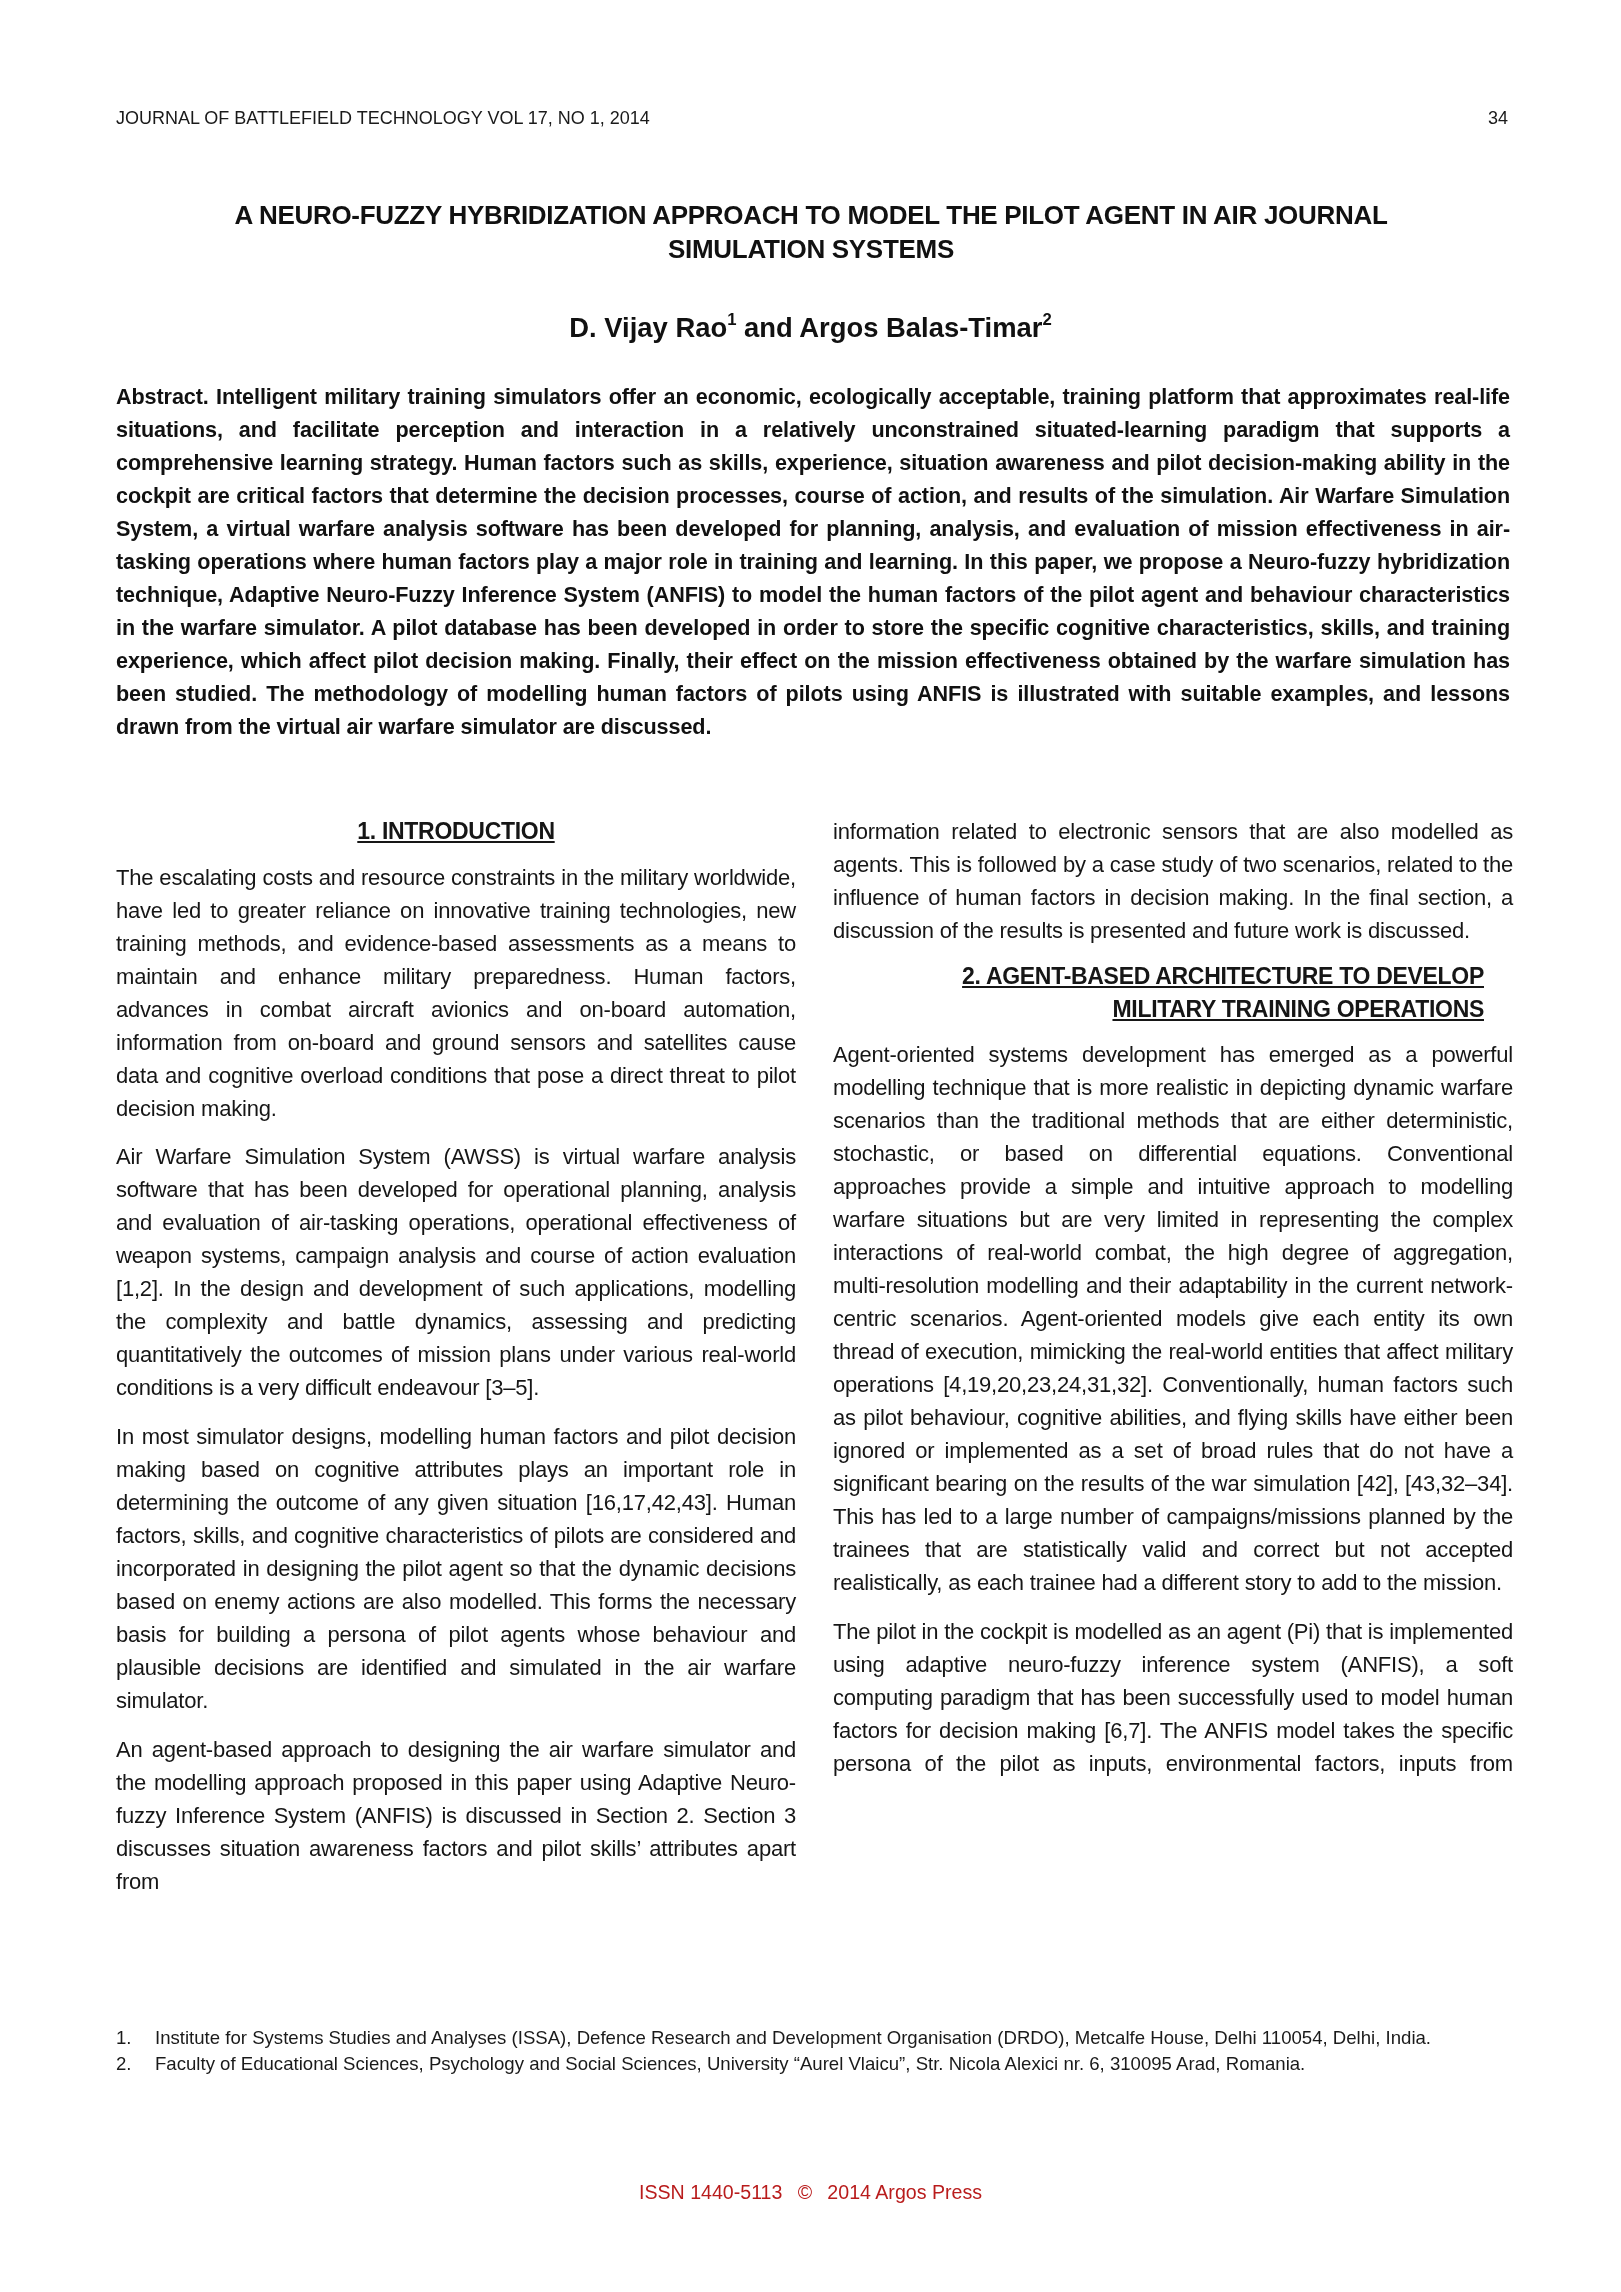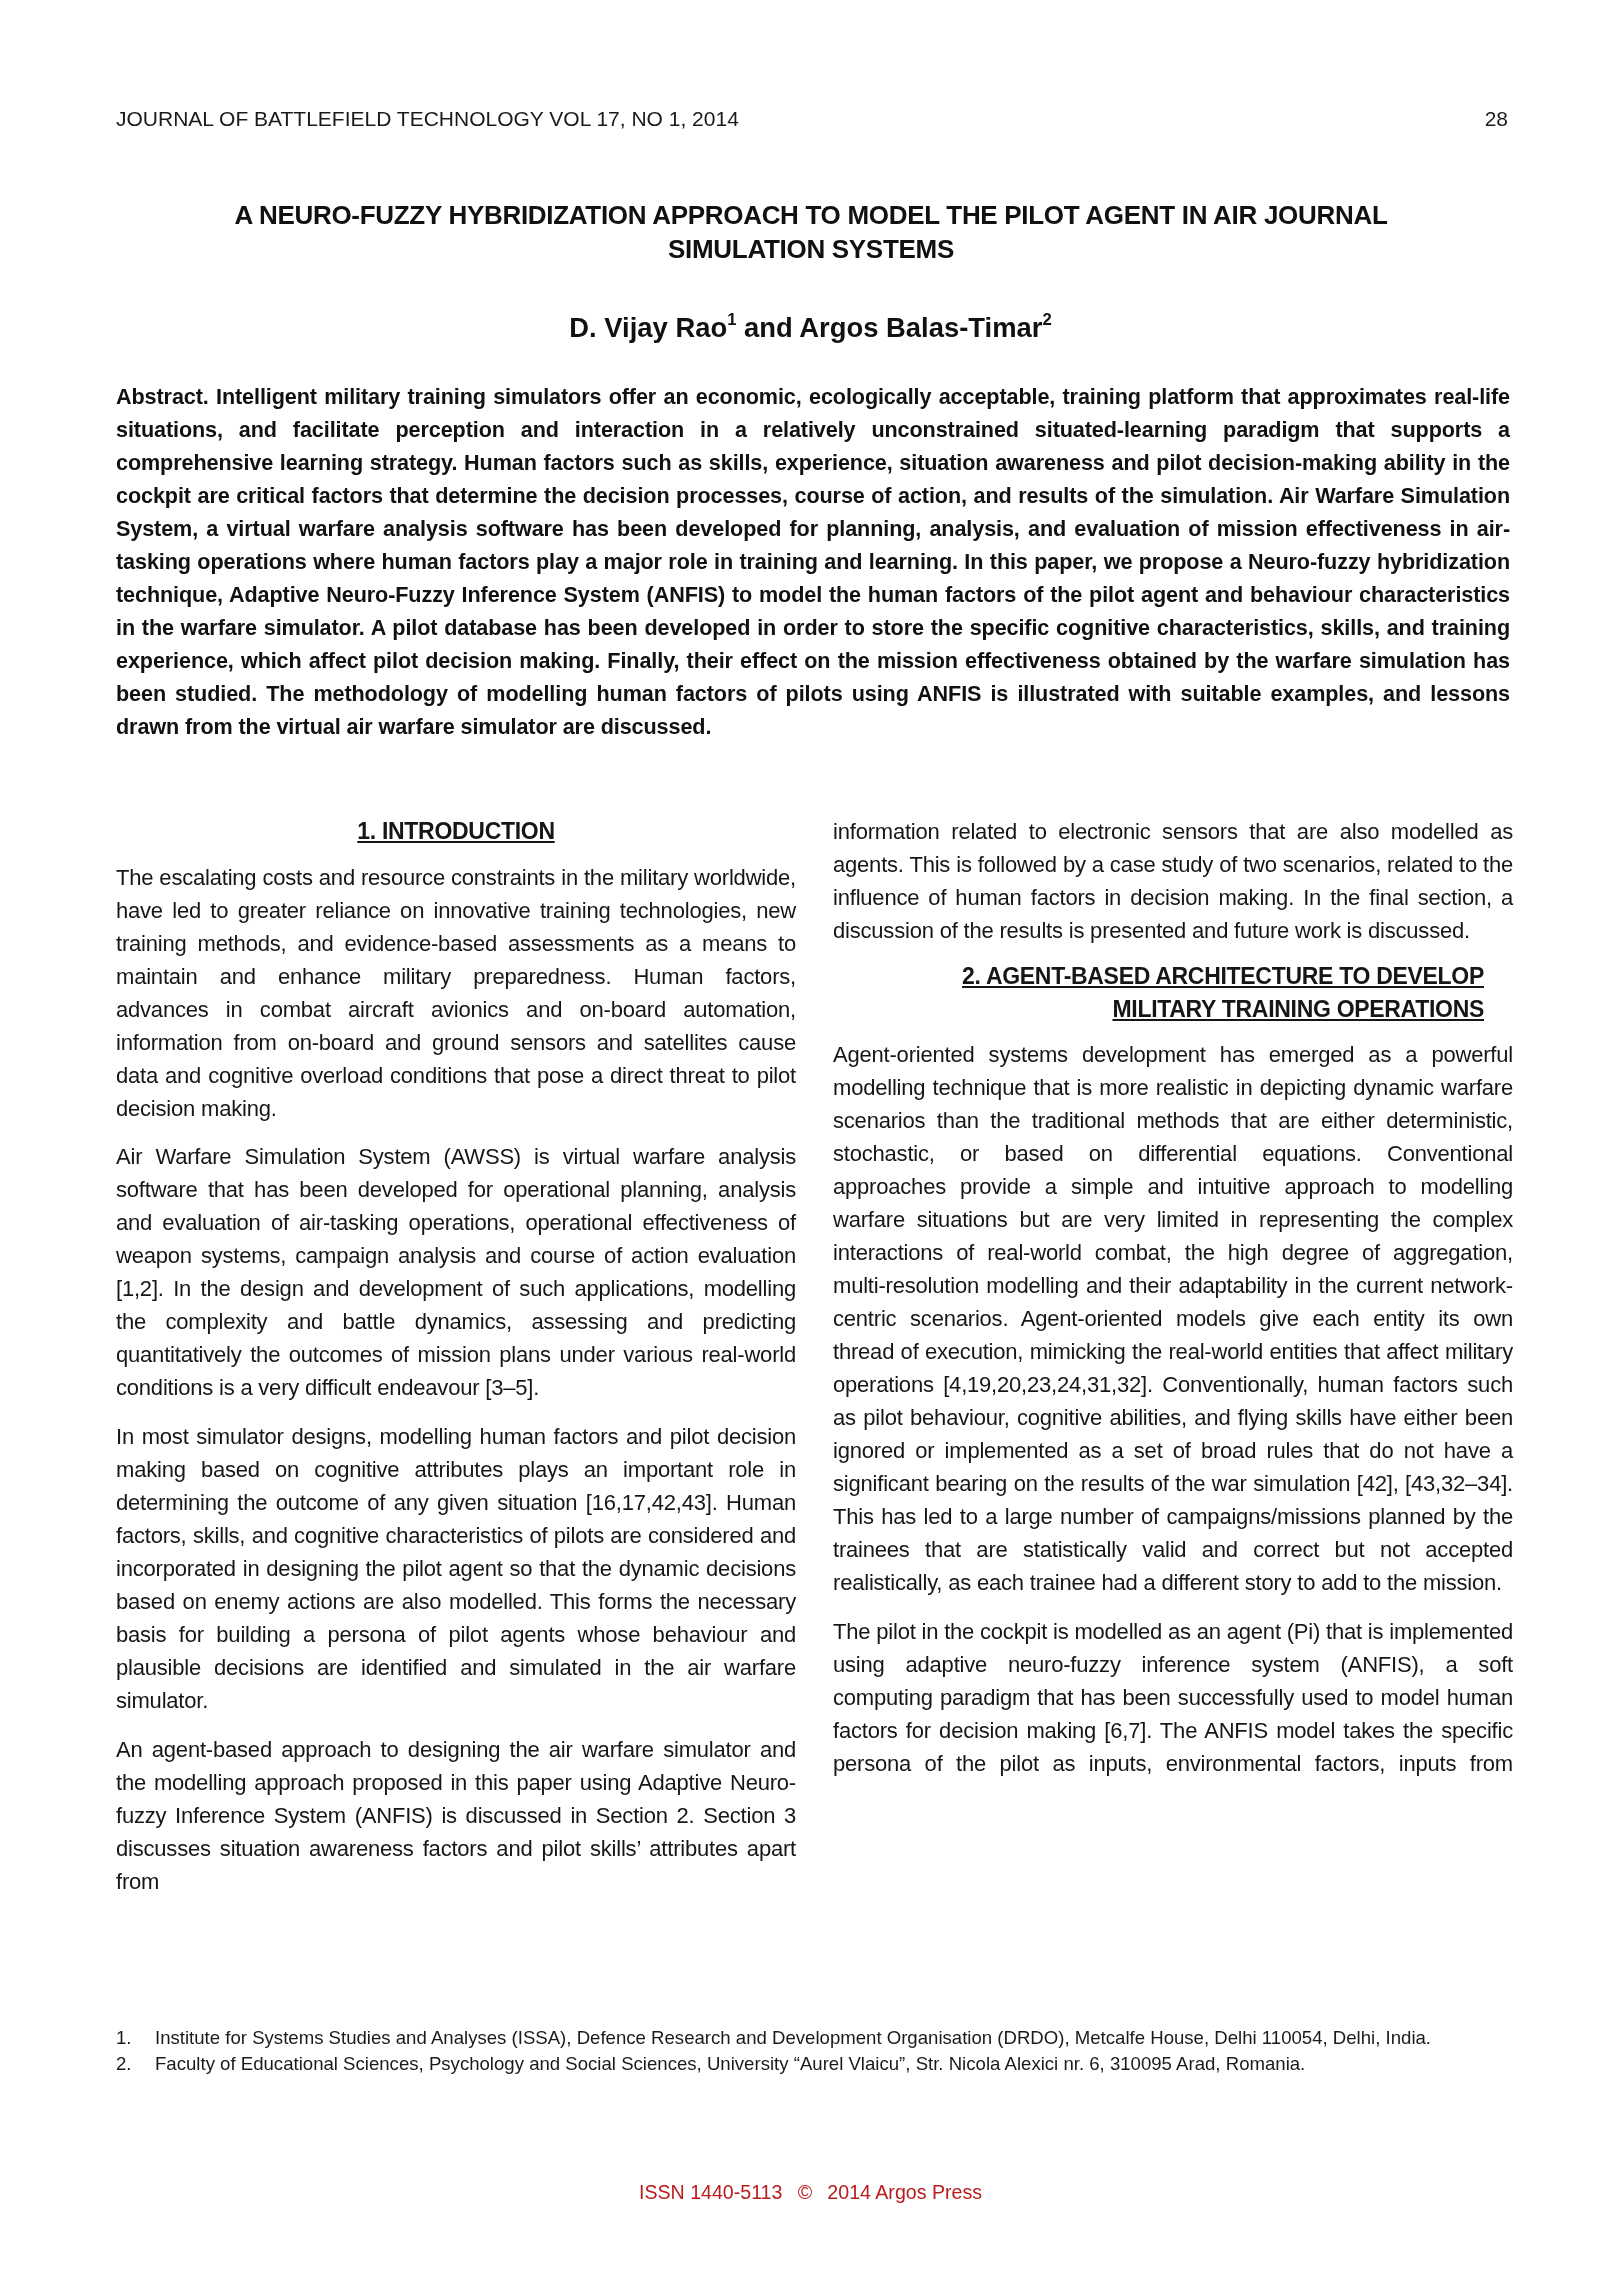--- a/index.html
+++ b/index.html
@@ -12,21 +12,21 @@
   body {
     position: relative;
     color: #141414;
     font-family: "Liberation Sans", "DejaVu Sans", sans-serif;
   }
   .abs { position: absolute; }
 
   
   #running-header {
     left: 116px; top: 104px; width: 1392px; height: 29px;
-    font-size: 21px; letter-spacing: 0px;
+    font-size: 18px; letter-spacing: 0px;
     display: flex; justify-content: space-between; align-items: center;
     color: #1a1a1a;
   }
 
   
   #paper-title {
     left: 157px; top: 198px; width: 1308px;
     text-align: center;
     font-weight: bold;
     font-size: 26px;
@@ -109,21 +109,21 @@
     line-height: 29px;
     color: #b91c1c;
   }
   #page-footer span + span { margin-left: 9.8px; }
 </style>
 </head>
 <body>
 
 <div id="running-header" class="abs">
   <span>JOURNAL OF BATTLEFIELD TECHNOLOGY VOL 17, NO 1, 2014</span>
-  <span>28</span>
+  <span>34</span>
 </div>
 
 <div id="paper-title" class="abs">
   <div>A NEURO-FUZZY HYBRIDIZATION APPROACH TO MODEL THE PILOT AGENT IN AIR JOURNAL</div>
   <div>SIMULATION SYSTEMS</div>
 </div>
 
 <div id="authors" class="abs">
   <span>D. Vijay Rao</span><sup>1</sup>
   <span>and</span>

